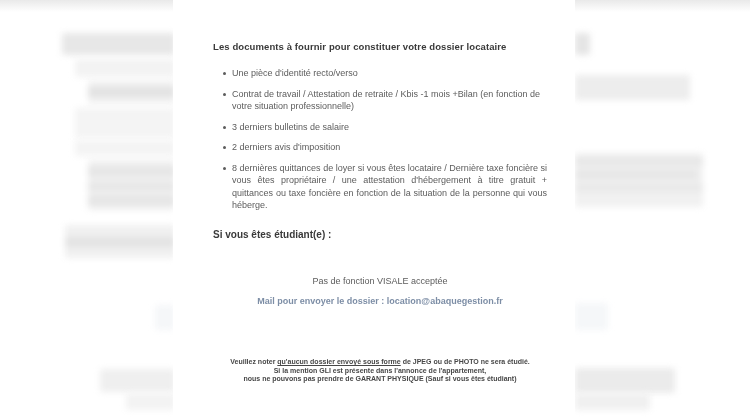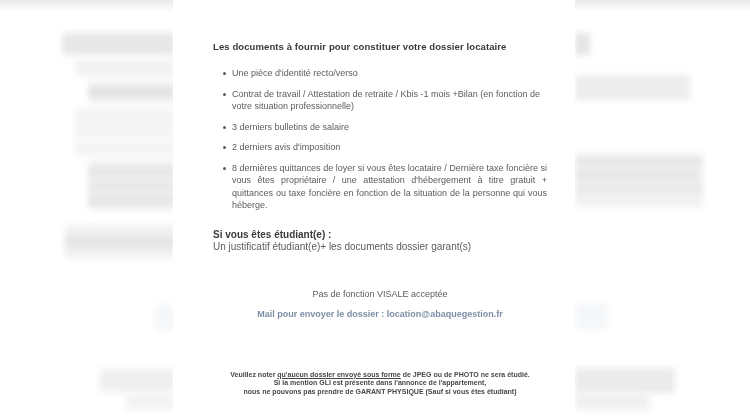--- a/index.html
+++ b/index.html
@@ -132,21 +132,20 @@
       <span class="txt">2 derniers avis d'imposition</span>
     </li>
     <li class="justify">
       <span class="dot"></span>
       <span class="txt">8 dernières quittances de loyer si vous êtes locataire / Dernière taxe foncière si vous êtes propriétaire / une attestation d'hébergement à titre gratuit + quittances ou taxe foncière en fonction de la situation de la personne qui vous héberge.</span>
     </li>
   </ul>
 
   <div class="student">
     <div class="head">Si vous êtes étudiant(e) :</div>
-    <div class="txt">Un justificatif étudiant(e)+ les documents dossier garant(s)</div>
   </div>
 
   <div class="visale">Pas de fonction VISALE acceptée</div>
 
   <div class="mail">Mail pour envoyer le dossier : location@abaquegestion.fr</div>
 
   <div class="footnote">
     <div><span>Veuillez noter </span><span class="u">qu'aucun dossier envoyé sous forme</span><span> de JPEG ou de PHOTO ne sera étudié.</span></div>
     <div>Si la mention GLI est présente dans l'annonce de l'appartement,</div>
     <div>nous ne pouvons pas prendre de GARANT PHYSIQUE (Sauf si vous êtes étudiant)</div>

